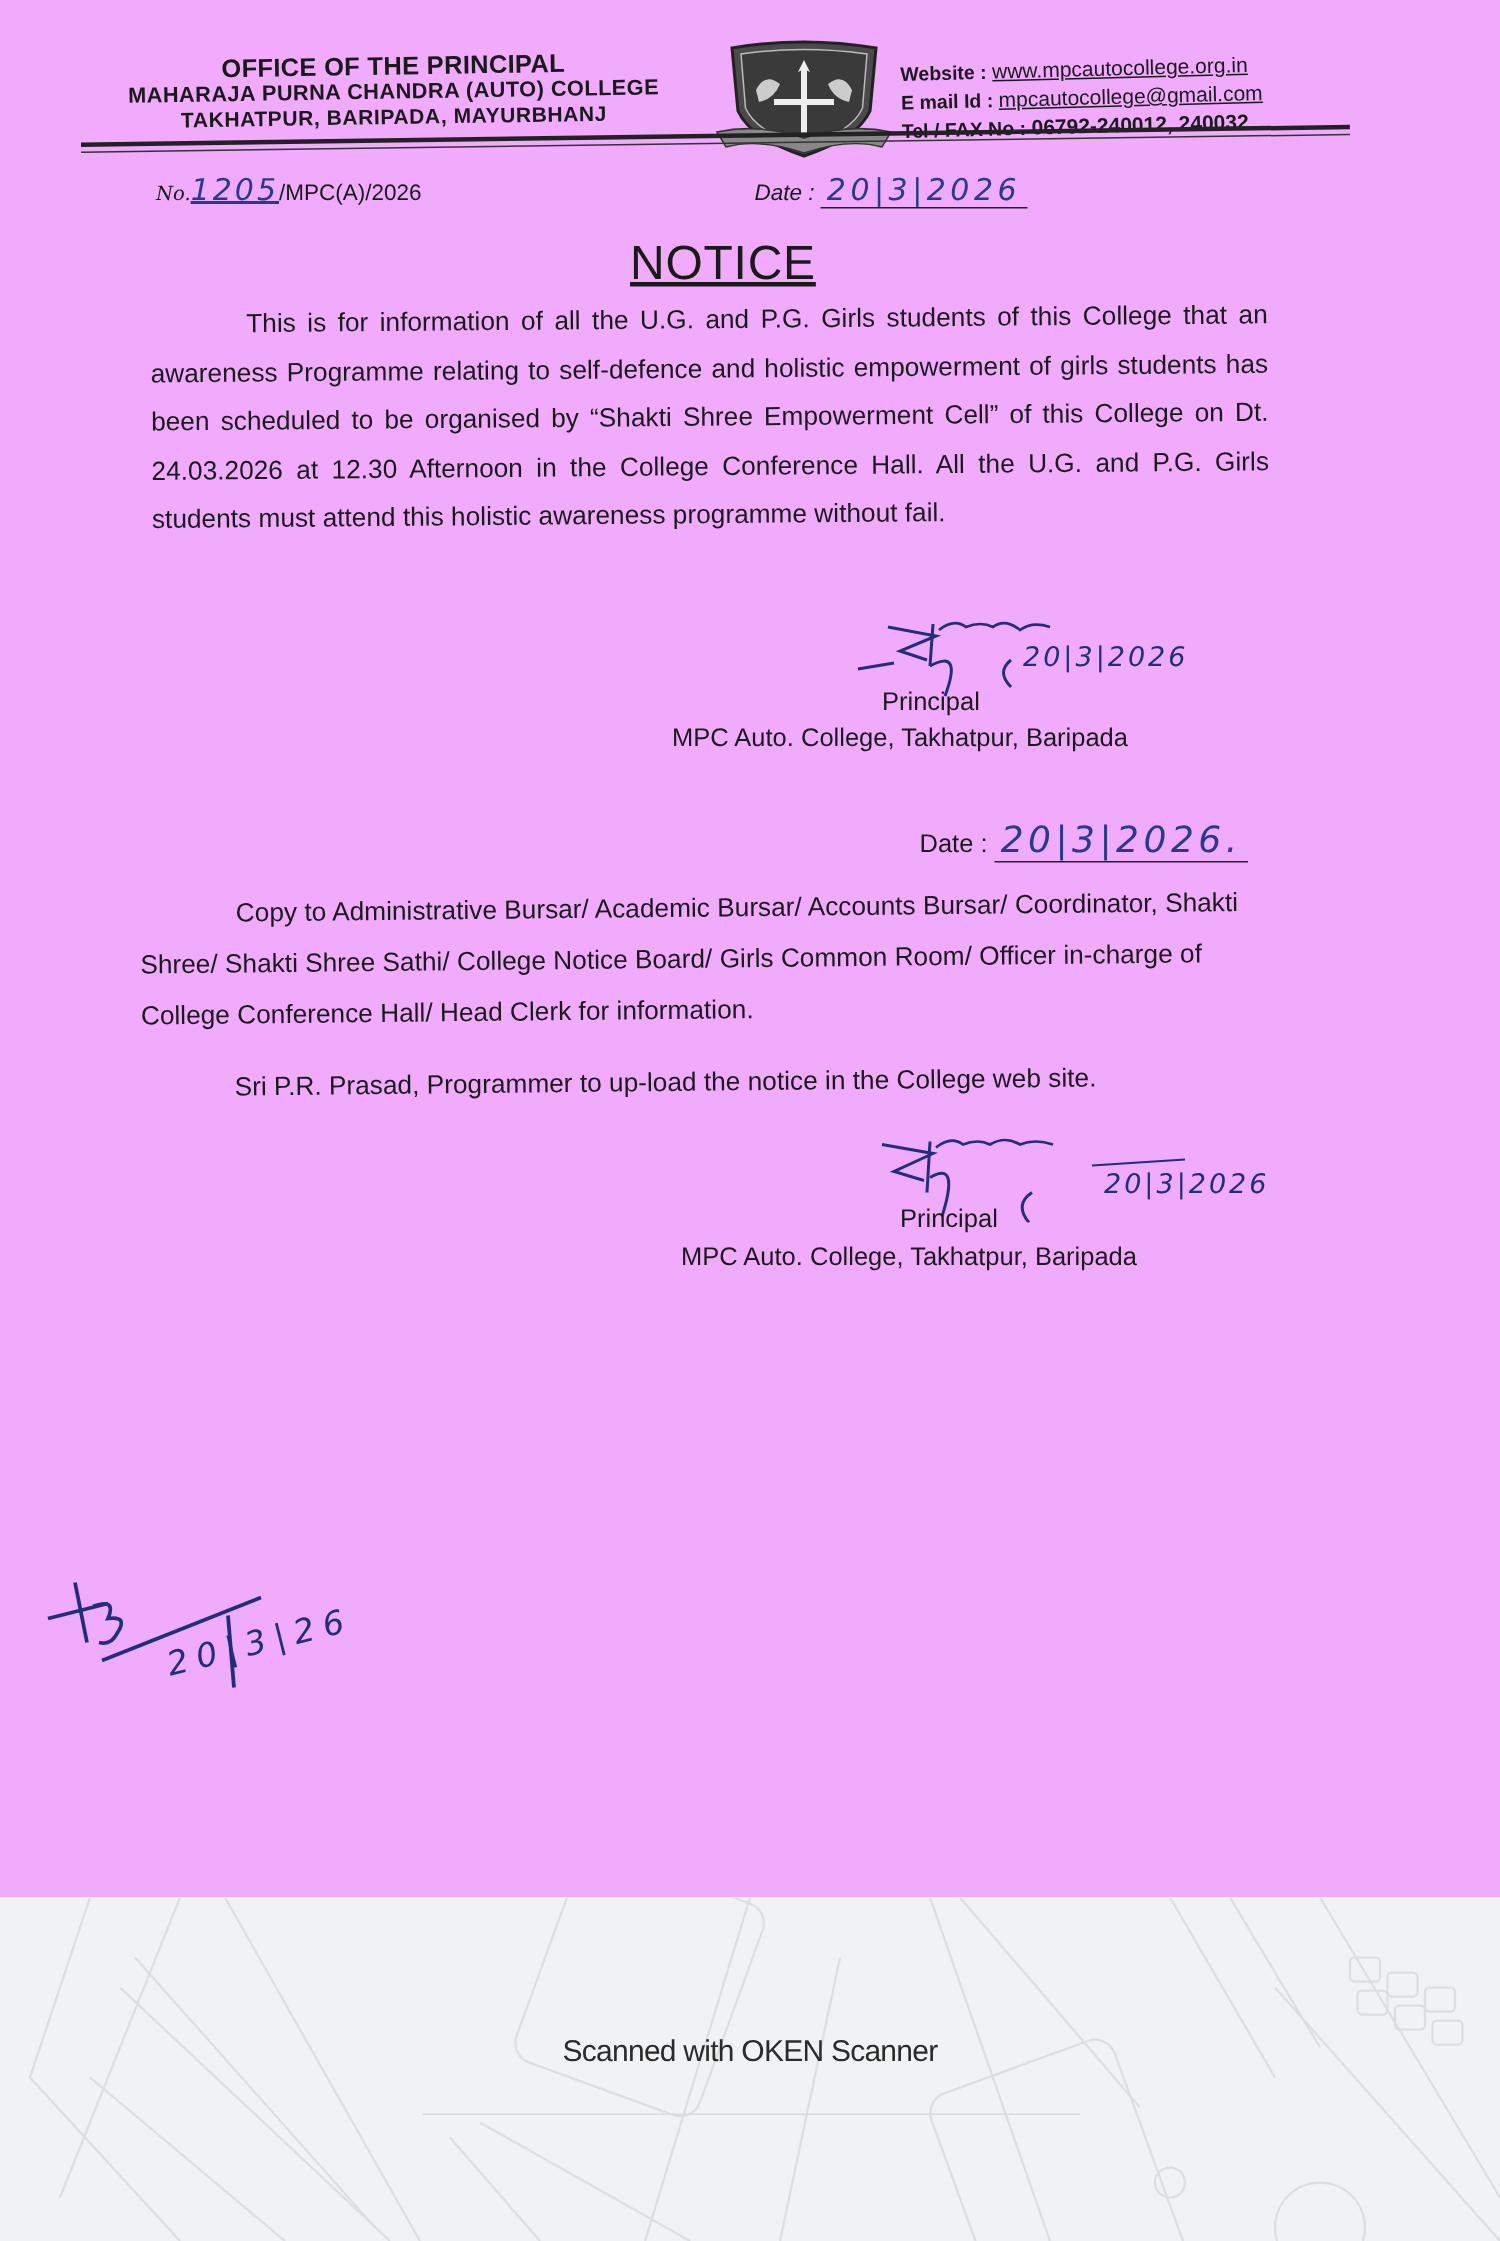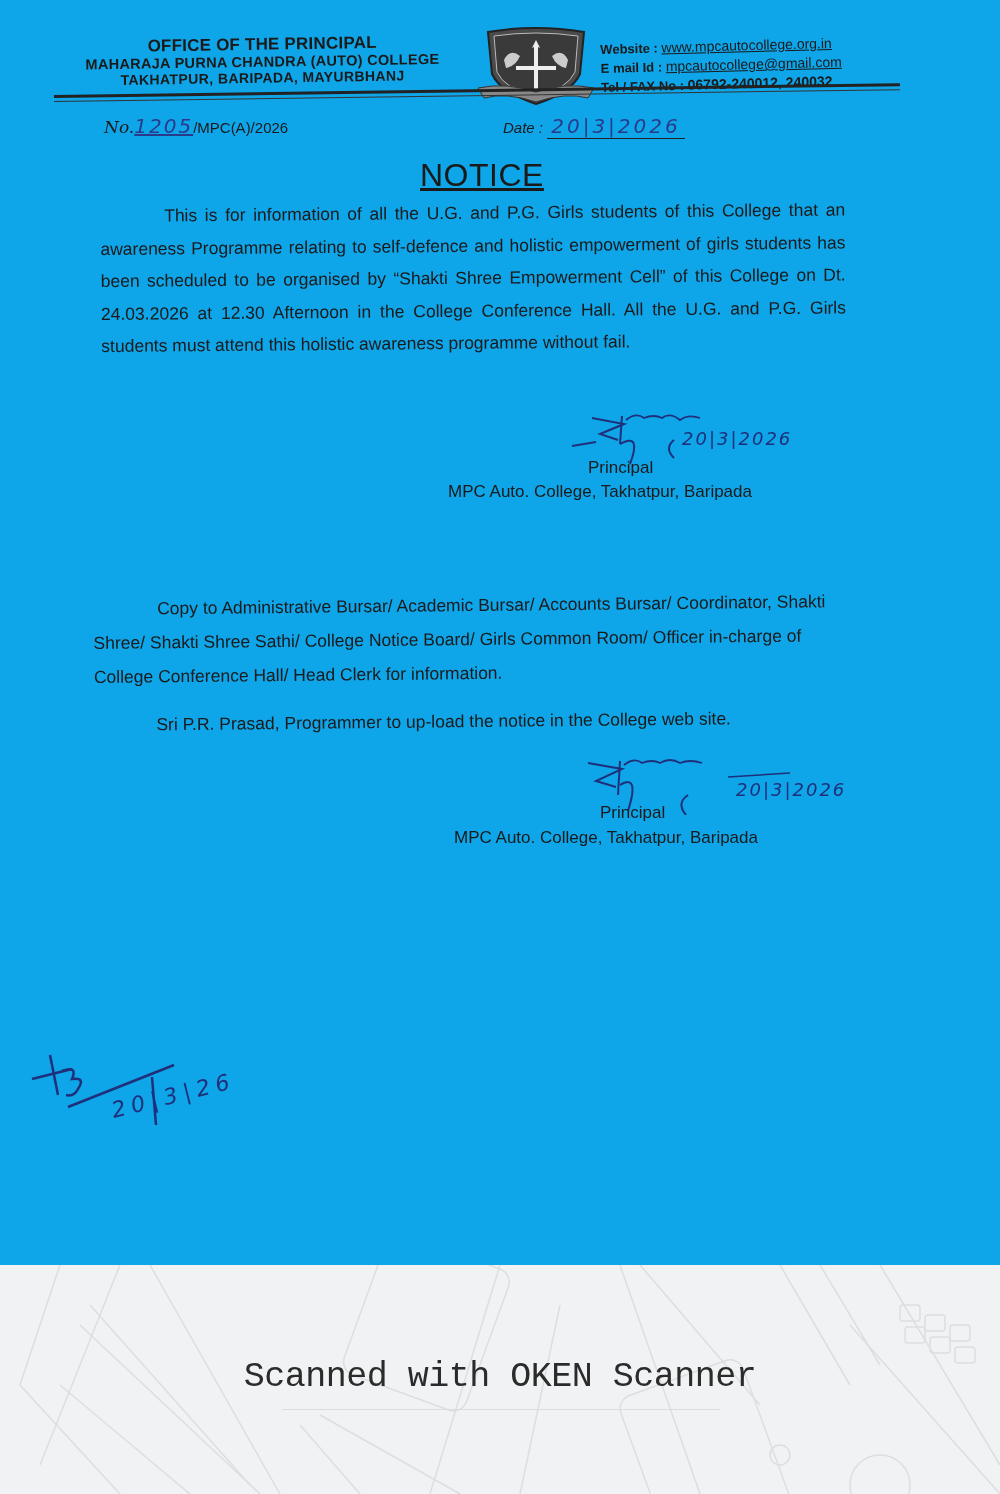--- a/index.html
+++ b/index.html
@@ -2,39 +2,39 @@
 <html><head>
 <meta charset="utf-8">
 <style>
   html, body { margin: 0; padding: 0; }
   body {
     width: 1000px; height: 1494px; position: relative; overflow: hidden;
     background: #ffffff; color: #1a1a1a;
     font-family: "Liberation Sans", sans-serif;
   }
   .abs { position: absolute; }
-  .doc { position: absolute; left: 0; top: 0; width: 1000px; height: 1265px; background: #0ea5e9; }
+  .doc { position: absolute; left: 0; top: 0; width: 1000px; height: 1265px; background: #f0abfc; }
 
   
   .lh-left { left: 52px; top: 38px; width: 420px; text-align: center; transform: rotate(-0.9deg); transform-origin: left top; }
   .lh-office { font-weight: bold; font-size: 17px; letter-spacing: 0.2px; line-height: 19px; }
   .lh-college { font-weight: bold; font-size: 14.5px; line-height: 16px; letter-spacing: 0.3px; }
   .lh-addr { font-weight: bold; font-size: 14px; line-height: 16px; letter-spacing: 0.4px; }
   .logo { left: 476px; top: 26px; width: 120px; height: 82px; }
   .lh-right { left: 600px; top: 40px; width: 300px; transform: rotate(-1.5deg); transform-origin: left top; font-weight: bold; font-size: 13px; line-height: 19px; }
   .lh-right .lbl { display: inline-block; }
   .lh-right .val { font-weight: normal; text-decoration: underline; font-size: 14px; }
   .lh-right .val.tel { text-decoration: none; font-weight: bold; font-size: 14px; }
   .rule { left: 54px; top: 95px; width: 846px; height: 12px; transform: rotate(-0.8deg); transform-origin: left top; }
   .rule::before { content: ""; position: absolute; left: 0; top: 0; width: 100%; height: 3px; background: #222; }
   .rule::after { content: ""; position: absolute; left: 0; top: 6px; width: 100%; height: 1px; background: #333; }
 
   
   .ref { left: 104px; top: 114px; font-size: 15px; }
-  .ref .no { font-family: "DejaVu Serif", serif; font-style: italic; font-size: 17px; }
+  .ref .no { font-family: "DejaVu Serif", serif; font-style: italic; font-size: 13px; }
   .hand { font-family: "DejaVu Sans", sans-serif; color: #2a3a8a; font-style: italic; }
   .ref .hand { font-size: 20px; text-decoration: underline; letter-spacing: 2px; margin-top: 46px; }
   .ref .rest { font-size: 15px; }
   .date1 { left: 503px; top: 114px; font-size: 15px; font-style: italic; }
   .date1 .hand { font-size: 20px; letter-spacing: 3px; border-bottom: 1px solid #222; padding: 0 4px; }
 
   .notice-title { left: 420px; top: 157px; font-size: 32px; text-decoration: underline; letter-spacing: 0.5px; }
 
   .body-text { left: 100px; top: 200px; width: 745px; font-family: "Liberation Sans", sans-serif; font-size: 17.5px; line-height: 32.6px; text-align: justify; transform: rotate(-0.5deg); transform-origin: left top; }
   .body-text p { margin: 0; text-indent: 64px; }
@@ -56,21 +56,21 @@
 
   .sig2 { left: 580px; top: 755px; width: 300px; height: 60px; }
   .principal2 { left: 600px; top: 803px; font-size: 17px; }
   .college2 { left: 454px; top: 828px; font-size: 17px; }
 
   .initials { left: 28px; top: 1045px; width: 200px; height: 90px; }
 
   
   .footer { left: 0; top: 1265px; width: 1000px; height: 229px; background: #f1f2f3; overflow: hidden; }
   .footer svg.bg { position: absolute; left: 0; top: 0; }
-  .scan-text { position: absolute; left: 0; top: 92px; width: 1000px; text-align: center; font-family: Liberation Mono, monospace; font-size: 35px; color: #2b2b2b; letter-spacing: -0.5px; }
+  .scan-text { position: absolute; left: 0; top: 92px; width: 1000px; text-align: center; font-family: Liberation Sans, sans-serif; font-size: 20px; color: #2b2b2b; letter-spacing: -0.5px; }
   .scan-rule { position: absolute; left: 282px; top: 144px; width: 438px; height: 1px; background: #dadcde; }
 </style>
 </head>
 <body>
 
 <div class="doc">
 
   <div class="abs lh-left">
     <div class="lh-office">OFFICE OF THE PRINCIPAL</div>
     <div class="lh-college">MAHARAJA PURNA CHANDRA (AUTO) COLLEGE</div>
@@ -131,20 +131,24 @@
       <path d="M52 6 L50 34" stroke="#1f2f7a" stroke-width="2" fill="none"></path>
       <path d="M56 10 Q66 2 74 8 Q84 4 92 8 Q100 2 110 10 Q118 4 130 8" stroke="#1f2f7a" stroke-width="1.8" fill="none"></path>
       <path d="M50 34 Q72 22 60 54" stroke="#1f2f7a" stroke-width="2" fill="none"></path>
       <path d="M104 30 Q94 38 104 48" stroke="#1f2f7a" stroke-width="2" fill="none"></path>
     </svg>
     <span class="abs hand" style="left:112px;top:18px;font-size:18px;color:#1f2f7a;letter-spacing:2px;">20|3|2026</span>
   </div>
   <div class="abs principal1">Principal</div>
   <div class="abs college1">MPC Auto. College, Takhatpur, Baripada</div>
 
+  <div class="abs date2">
+    <span>Date :</span>
+    <span class="hand">20|3|2026.</span>
+  </div>
 
   <div class="abs copy">
     <p class="indent">Copy to  Administrative Bursar/ Academic  Bursar/ Accounts Bursar/ Coordinator, Shakti Shree/ Shakti Shree Sathi/ College Notice Board/ Girls Common Room/ Officer in-charge of College Conference Hall/ Head Clerk for information.</p>
     <p class="sri">Sri P.R. Prasad, Programmer to up-load the notice in the College web site.</p>
   </div>
 
   <div class="abs sig2 sig">
     <svg width="300" height="60" viewBox="0 0 300 60">
       <path d="M8 8 L42 14 L16 26 L36 32" stroke="#1f2f7a" stroke-width="2" fill="none"></path>
       <path d="M40 6 L38 40" stroke="#1f2f7a" stroke-width="2" fill="none"></path>

